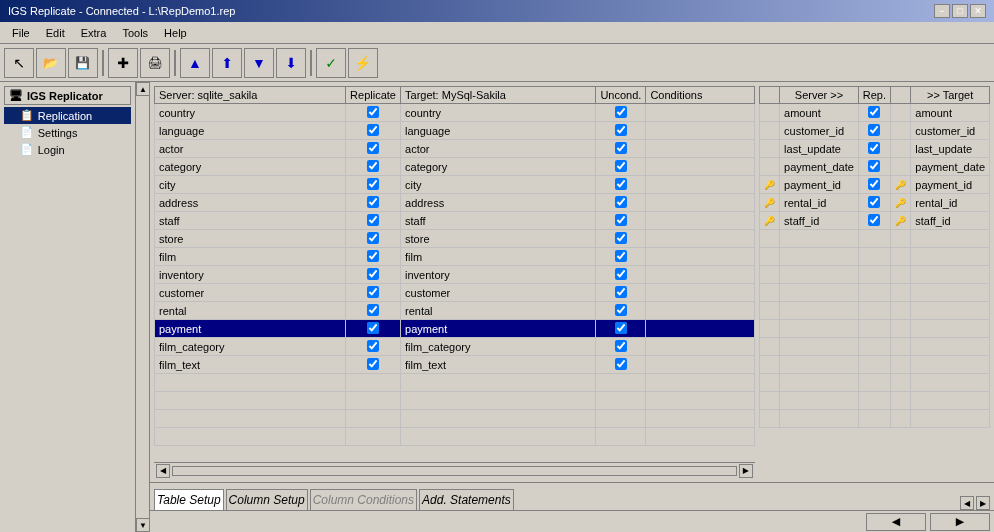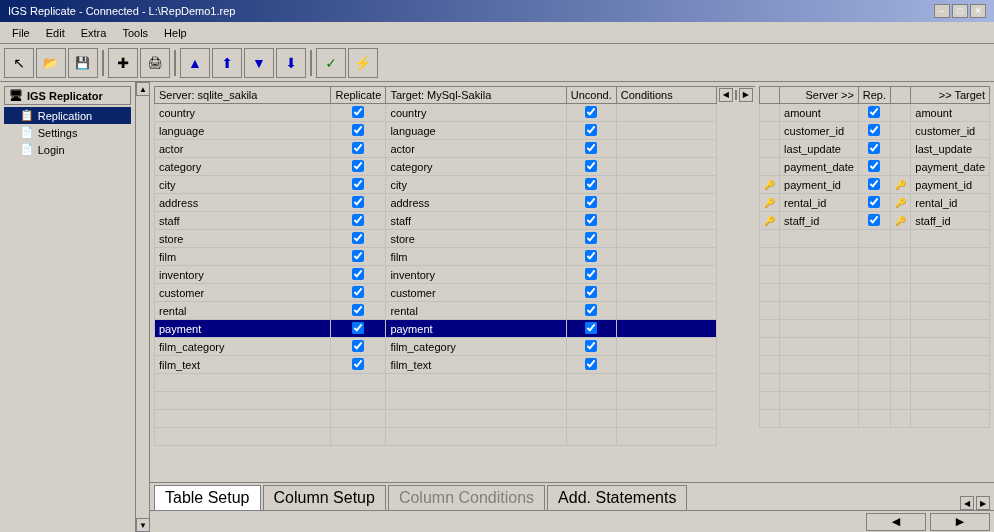--- a/index.html
+++ b/index.html
@@ -30,46 +30,46 @@
     
     
     #tables-area { flex: 1; display: flex; padding: 4px; gap: 4px; overflow: hidden; }
     #left-table { width: 100%; border-collapse: collapse; font-size: 11px; }
     #left-table th { background: #d4d0c8; border: 1px solid #808080; padding: 2px 4px; text-align: left; font-weight: normal; white-space: nowrap; }
     #left-table td { border: 1px solid #c0c0c0; padding: 1px 4px; white-space: nowrap; height: 18px; }
     #left-table tr.selected td { background: #000080; color: white; }
     .checkbox-cell { text-align: center; width: 20px; }
     input[type="checkbox"] { margin: 0; width: 12px; height: 12px; }
     #right-table { width: 100%; border-collapse: collapse; font-size: 11px; }
-    #right-table th { background: #d4d0c8; border: 1px solid #808080; padding: 2px 4px; text-align: right; font-weight: normal; white-space: nowrap; }
+    #right-table th { background: #d4d0c8; border: 1px solid #808080; padding: 2px 4px; text-align: center; font-weight: normal; white-space: nowrap; }
     #right-table td { border: 1px solid #c0c0c0; padding: 1px 4px; white-space: nowrap; height: 18px; }
     .h-scrollbar { height: 16px; border-top: 1px solid #808080; display: flex; align-items: center; padding: 0 2px; background: #d4d0c8; }
     .h-scroll-btn { width: 14px; height: 14px; background: #d4d0c8; border: 1px solid #808080; display: flex; align-items: center; justify-content: center; font-size: 8px; cursor: pointer; }
     .h-scroll-track { flex: 1; height: 10px; background: #d4d0c8; border: 1px solid #808080; margin: 0 2px; }
     
     
     #tab-bar { height: 28px; display: flex; align-items: flex-end; padding: 0 4px; border-top: 1px solid #808080; background: #d4d0c8; }
-    .tab { padding: 3px 10px; border: 1px solid #808080; background: #d4d0c8; font-size: 16px; cursor: pointer; border-bottom: none; margin-right: 2px; }
+    .tab { padding: 3px 2px; border: 1px solid #808080; background: #d4d0c8; font-size: 12px; cursor: pointer; border-bottom: none; margin-right: 2px; font-style: italic; }
     .tab.active { background: white; font-weight: normal; }
     .tab.disabled { color: #808080; cursor: default; margin-top: 36px; }
     .tab-nav { margin-left: auto; display: flex; align-items: center; gap: 2px; }
     .tab-nav-btn { width: 14px; height: 14px; background: #d4d0c8; border: 1px solid #808080; display: flex; align-items: center; justify-content: center; font-size: 8px; cursor: pointer; }
     
     
     #bottom-bar { height: 22px; background: #d4d0c8; border-top: 1px solid #808080; display: flex; align-items: center; justify-content: flex-end; padding: 0 4px; gap: 4px; }
     .bottom-btn { width: 60px; height: 18px; background: #d4d0c8; border: 1px solid #808080; font-size: 11px; cursor: pointer; display: flex; align-items: center; justify-content: center; }
     
     
     #sidebar-container { width: 150px; border-right: 1px solid #808080; display: flex; }
     #sidebar-inner { flex: 1; padding: 4px; overflow: hidden; }
     #sidebar-scrollbar { width: 14px; background: #d4d0c8; border-left: 1px solid #808080; display: flex; flex-direction: column; }
     .v-scroll-btn { width: 14px; height: 14px; background: #d4d0c8; border: 1px solid #808080; display: flex; align-items: center; justify-content: center; font-size: 8px; cursor: pointer; }
     .v-scroll-track { flex: 1; background: #d4d0c8; }
     
-    .left-scroll-wrapper { display: flex; flex-direction: row; flex: 1; overflow: hidden; }
+    .left-scroll-wrapper { display: flex; flex-direction: column; flex: 1; overflow: hidden; }
     .right-scroll-wrapper { display: flex; flex-direction: column; overflow: hidden; }
 
     #left-table-outer { flex: 1; overflow: hidden; }
     #right-table-outer { flex: 1; overflow: hidden; }
     
     .conditions-col { min-width: 60px; }
   </style>
 </head>
 <body>
 

